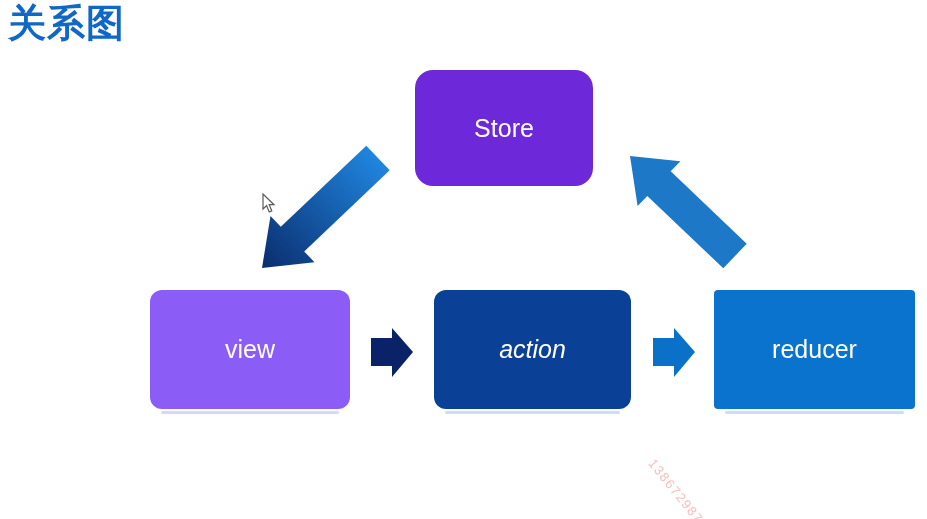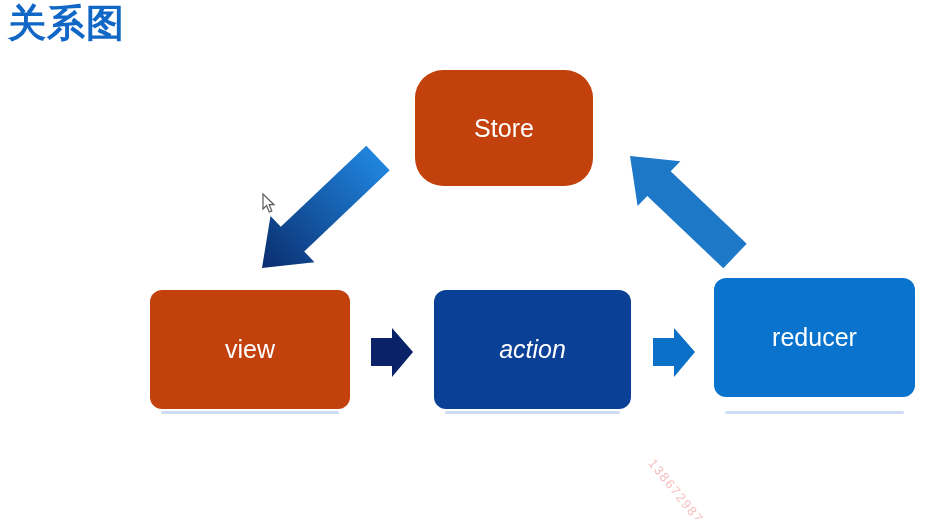--- a/index.html
+++ b/index.html
@@ -17,24 +17,24 @@
     letter-spacing:1px;
   }
   .arrows{position:absolute;left:0;top:0;width:927px;height:519px;}
   .node{
     position:absolute;
     display:flex;align-items:center;justify-content:center;
     color:#ffffff;
     font-size:25px;
     font-weight:400;
   }
-  .node-store{left:415px;top:70px;width:178px;height:116px;background:#c2410c;border-radius:28px;}
-  .node-view{left:150px;top:290px;width:200px;height:119px;background:#c2410c;border-radius:12px;}
+  .node-store{left:415px;top:70px;width:178px;height:116px;background:#6d28d9;border-radius:18px;}
+  .node-view{left:150px;top:290px;width:200px;height:119px;background:#8b5cf6;border-radius:12px;}
   .node-action{left:434px;top:290px;width:197px;height:119px;background:#0a4197;border-radius:12px;font-style:italic;}
-  .node-reducer{left:714px;top:278px;width:201px;height:119px;background:#0a73cd;border-radius:12px;}
+  .node-reducer{left:714px;top:290px;width:201px;height:119px;background:#0a73cd;border-radius:4px;}
   .reflection{
     position:absolute;top:411px;height:3px;
     background:#cfdcf5;border-radius:2px;
   }
   .refl-view{left:161px;width:178px;}
   .refl-action{left:445px;width:175px;}
   .refl-reducer{left:725px;width:179px;}
   .watermark{
     position:absolute;left:657px;top:456px;
     color:#f6bebe;

